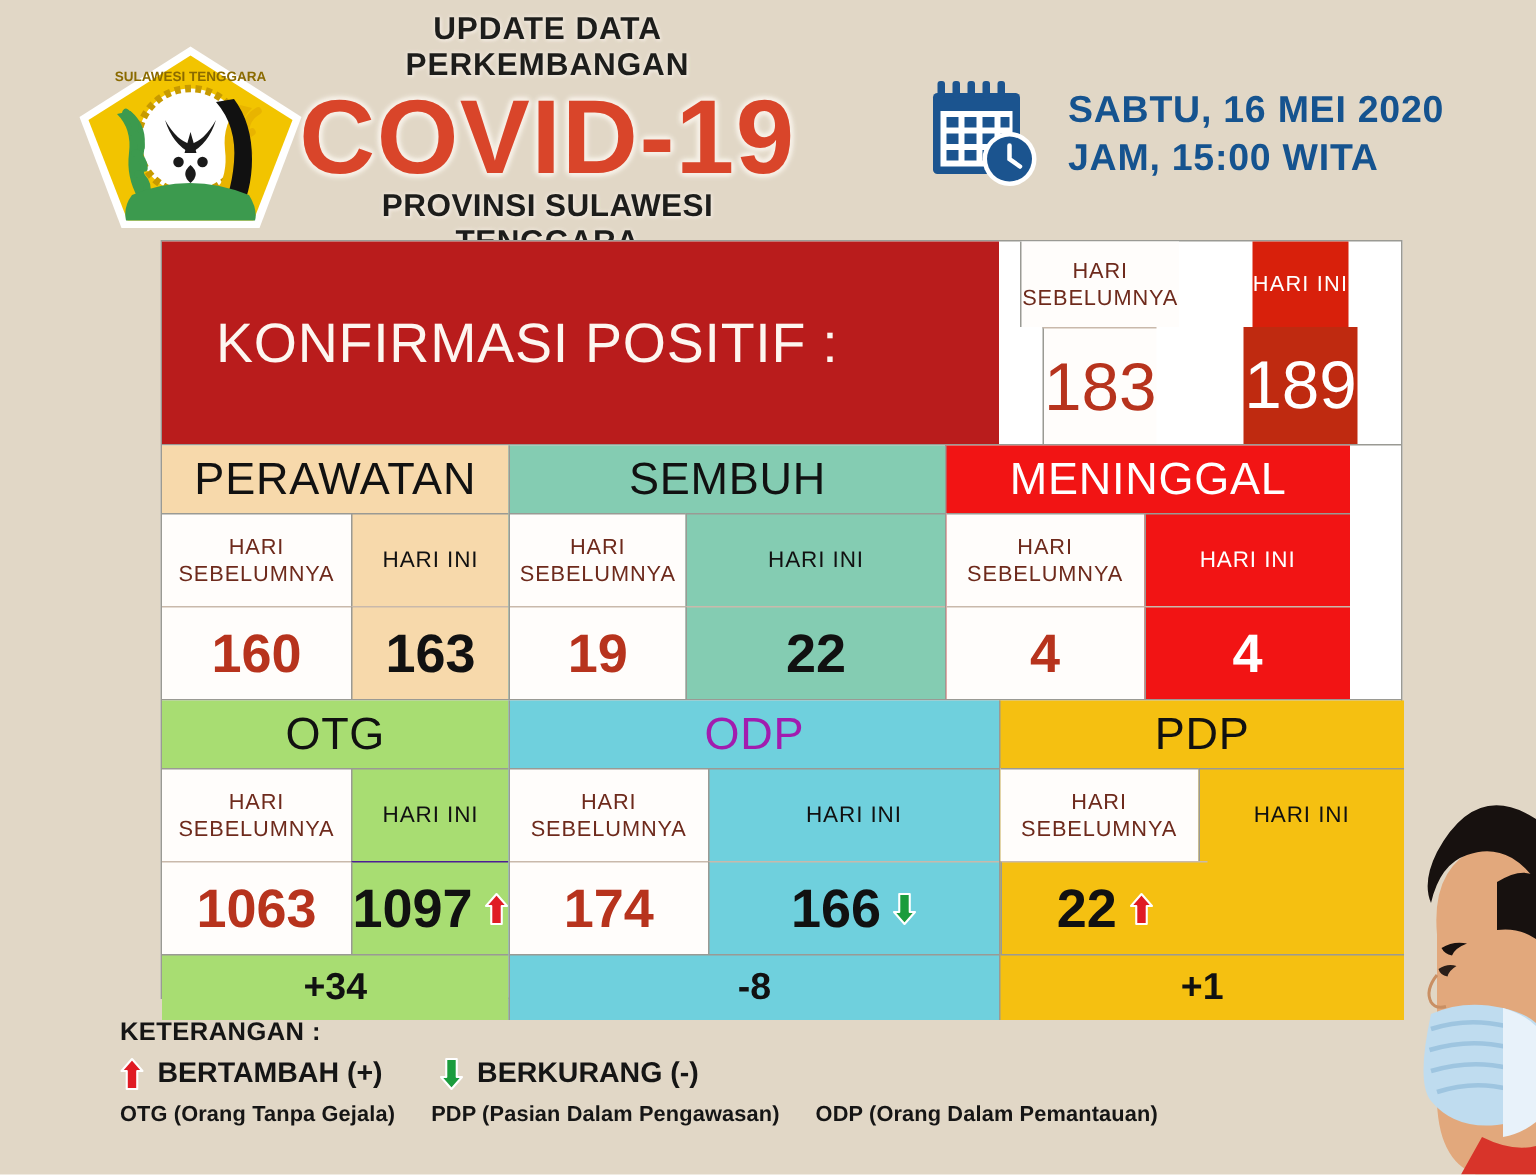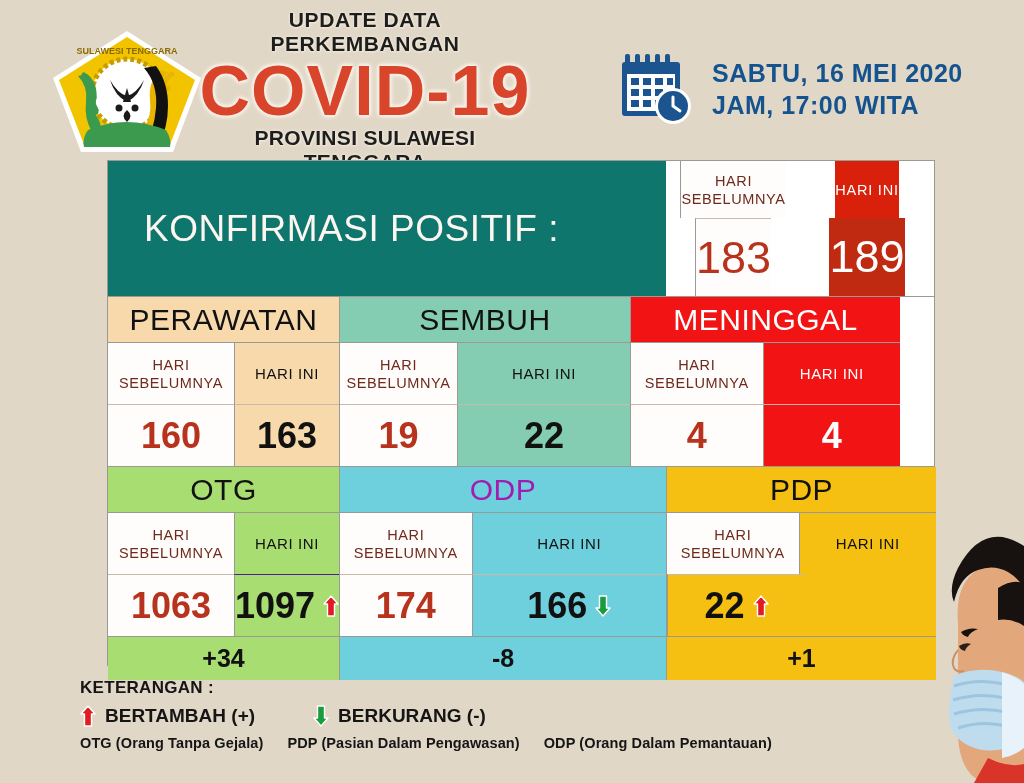--- a/index.html
+++ b/index.html
@@ -38,21 +38,21 @@
 
   
   #table{position:absolute;left:107px;top:160px;width:828px;height:506px;
          border:1px solid #9a9a94;box-sizing:border-box;background:#fff;}
   .band{display:flex;width:100%;box-sizing:border-box;}
   .cellbox{box-sizing:border-box;display:flex;align-items:center;justify-content:center;text-align:center;}
 
   
   #band1{height:135px;}
   #konf-label{
-    width:558px;height:135px;background:#0f766e;color:#fdf6f0;
+    width:558px;height:135px;background:#b91c1c;color:#fdf6f0;
     font-size:37px;letter-spacing:.5px;justify-content:flex-start;padding-left:36px;
   }
   .konf-col{width:134px;height:135px;flex-direction:column;}
   #konf-prev-head{height:57px;background:#fffdfb;color:#6e2a1c;font-size:14.5px;line-height:18px;letter-spacing:.6px;border-left:1px solid #9a9a94;}
   #konf-prev-val{height:78px;background:#fffdfb;color:#b7331d;font-size:45px;border-left:1px solid #9a9a94;border-top:1px solid #c9b9ab;}
   #konf-today-head{height:57px;background:#d8200b;color:#fff;font-size:14.5px;letter-spacing:.8px;}
   #konf-today-val{height:78px;background:#bf2a10;color:#fff;font-size:45px;}
 
   
   .grp{display:flex;flex-direction:column;box-sizing:border-box;}
@@ -63,21 +63,21 @@
   .sub-today{font-size:15px;letter-spacing:.6px;}
   .val-prev{background:#fffdfb;color:#b7331d;font-size:36px;font-weight:bold;border-top:1px solid #c9b9ab;}
   .val-today{font-size:36px;font-weight:bold;color:#111;gap:8px;text-align:right;}
   .delta{height:44px;font-size:25px;font-weight:bold;color:#111;}
 
   .arrow{width:16px;height:22px;flex:none;display:block;}
 
   
   #legend{position:absolute;left:80px;top:678px;color:#151515;}
   #ket{font-size:17px;font-weight:bold;letter-spacing:.3px;}
-  #legend-row{display:flex;align-items:center;gap:58px;margin-top:7px;}
+  #legend-row{display:flex;align-items:center;gap:38px;margin-top:7px;}
   .legend-item{display:flex;align-items:center;gap:9px;font-size:19px;font-weight:bold;}
   #abbr-row{display:flex;gap:24px;margin-top:8px;font-size:14.5px;font-weight:bold;letter-spacing:.1px;}
 
   
   #maskman{position:absolute;left:928px;top:528px;width:96px;height:255px;}
 </style>
 </head>
 <body>
 
 <div id="header">
@@ -133,21 +133,21 @@
         <rect x="13" y="50" width="8" height="7"></rect>
           <rect x="25" y="50" width="8" height="7"></rect>
           <rect x="37" y="50" width="8" height="7"></rect>
       </g>
       <circle cx="55" cy="56" r="18" fill="#ffffff"></circle>
       <circle cx="55" cy="56" r="15" fill="#1b548f"></circle>
       <path d="M55 47 v9 l7 5" stroke="#ffffff" stroke-width="3" fill="none" stroke-linecap="round"></path>
     </svg>
     <div id="date-text">
       <div>SABTU, 16 MEI 2020</div>
-      <div>JAM, 17:00 WITA</div>
+      <div>JAM, 15:00 WITA</div>
     </div>
   </div>
 </div>
 
 <div id="table">
 
   <div class="band" id="band1">
     <div class="cellbox" id="konf-label">KONFIRMASI POSITIF :</div>
     <div class="cellbox konf-col">
       <div class="cellbox" id="konf-prev-head">

